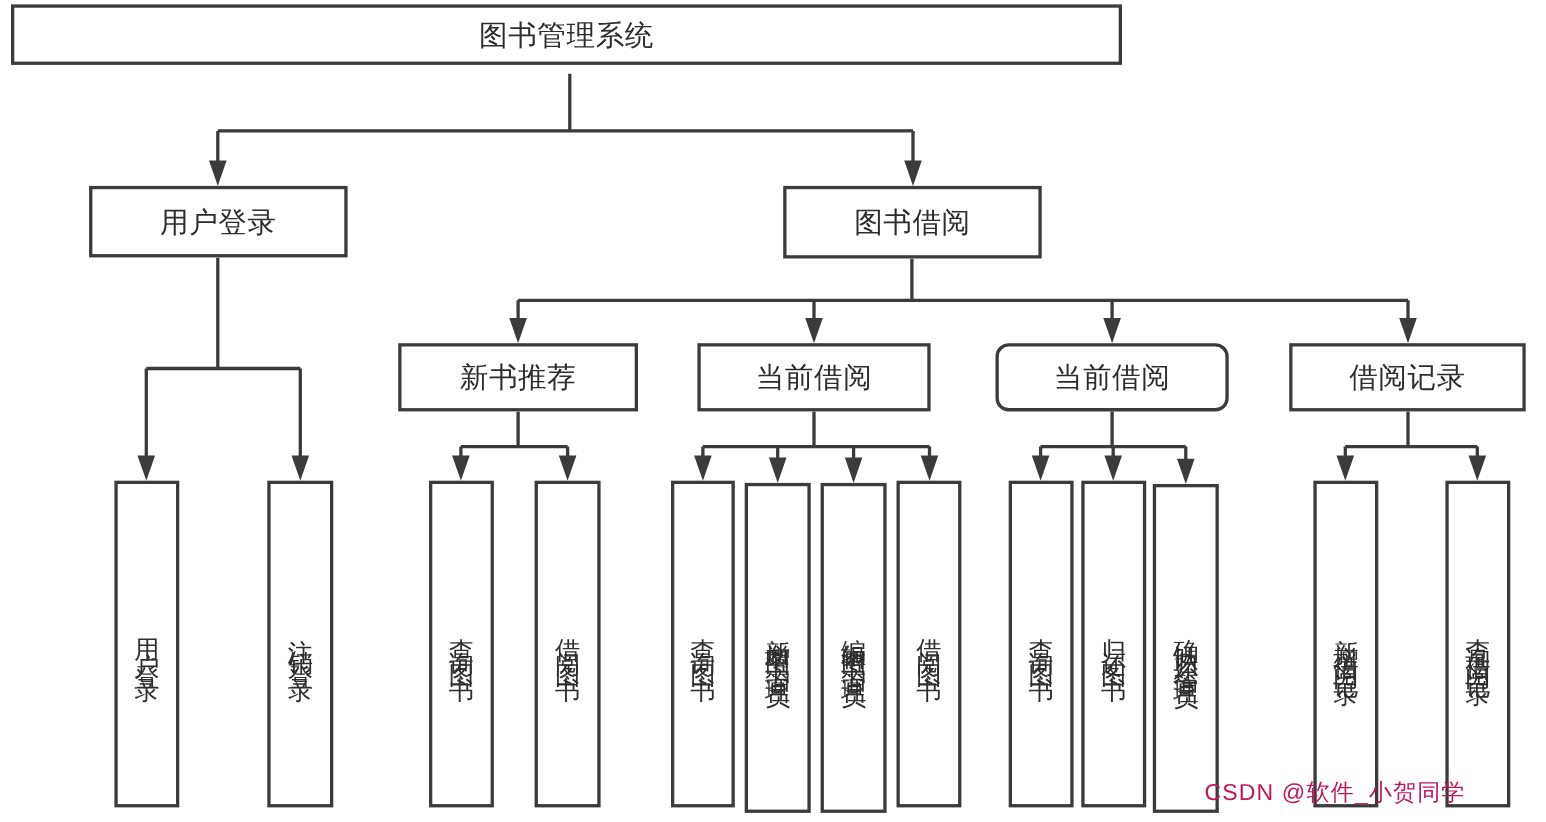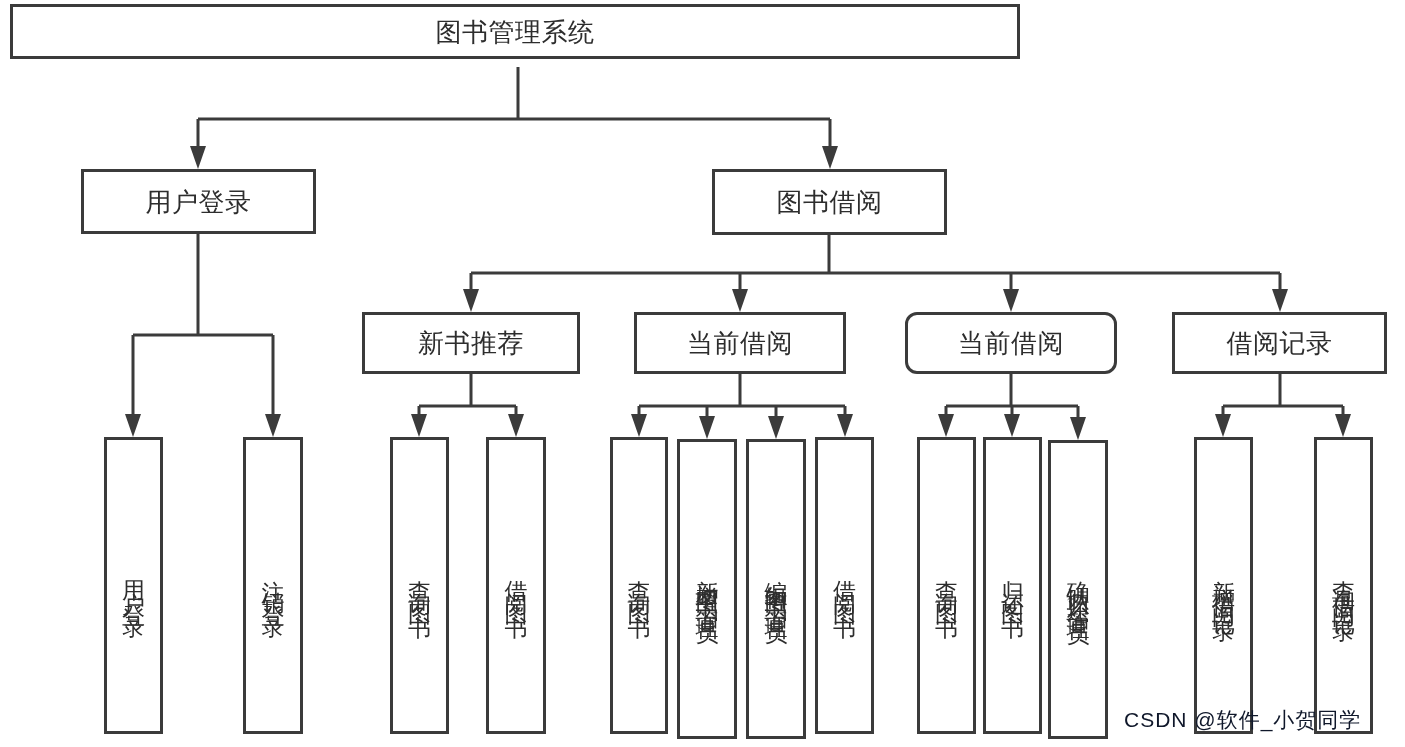--- a/index.html
+++ b/index.html
@@ -33,24 +33,24 @@
     text-orientation: mixed;
     font-size: 23px;
     line-height: 1;
     letter-spacing: 12px;
     white-space: nowrap;
   }
   .leaf.mid .label { letter-spacing: 8px; }
   .leaf.tight .label { letter-spacing: 6px; }
   .watermark {
     position: absolute;
-    left: 1124px;
+    left: 1095px;
     top: 706px;
     font-size: 21px;
-    color: #0f172a;
+    color: #be185d;
     letter-spacing: 1px;
     white-space: nowrap;
     z-index: 5;
   }
 </style>
 </head>
 <body>
 
 <div class="canvas">
 

